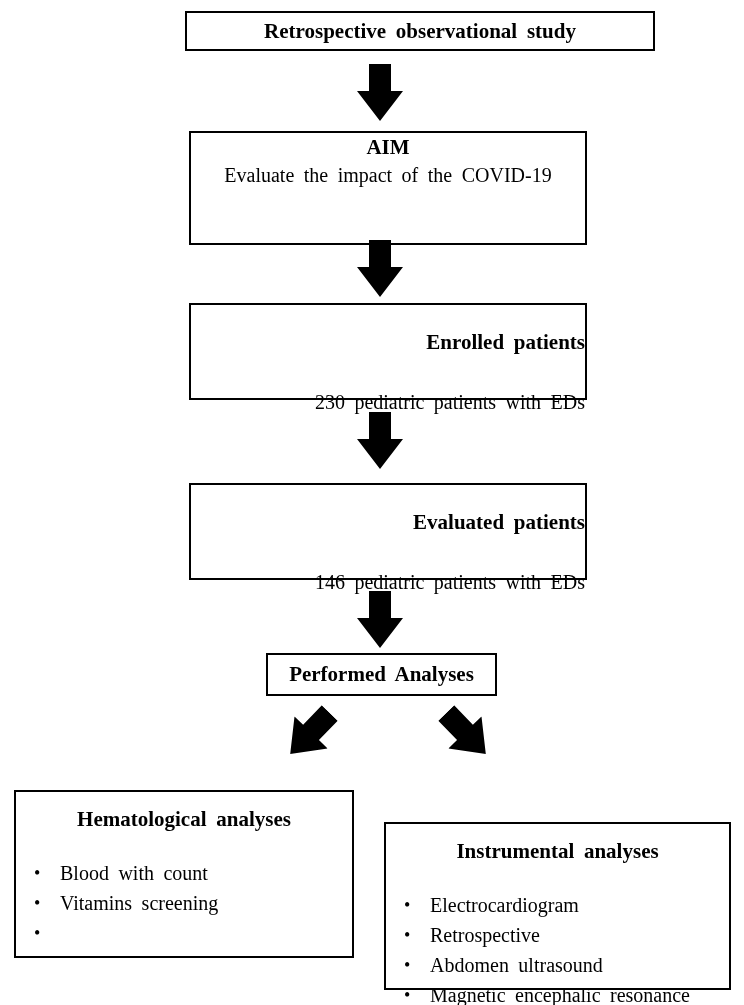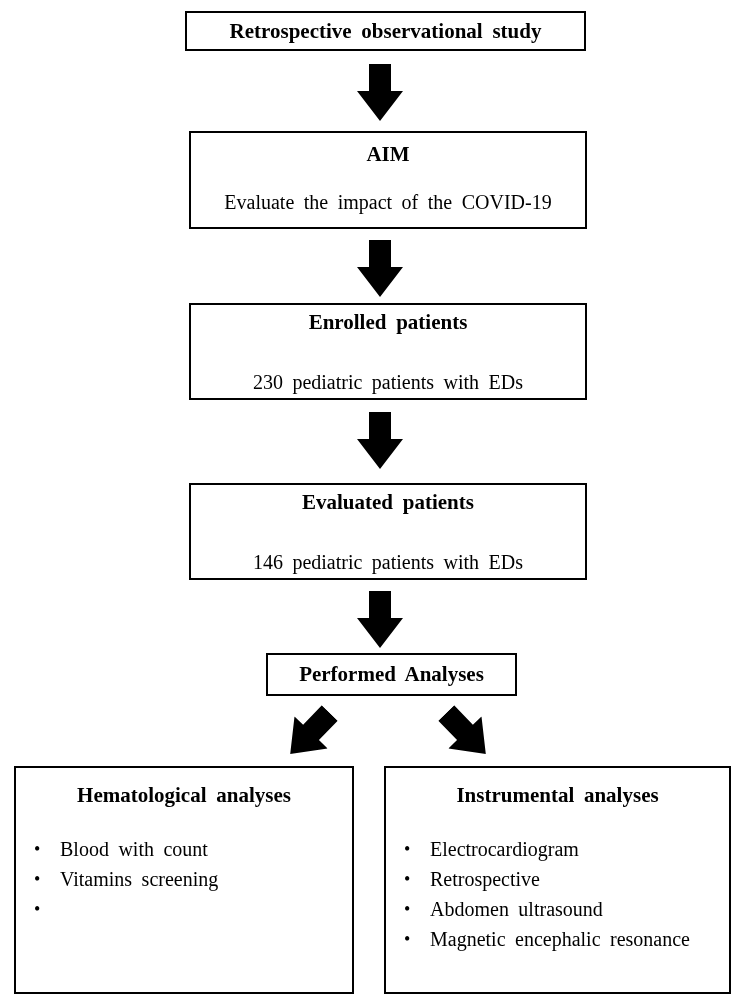--- a/index.html
+++ b/index.html
@@ -17,43 +17,43 @@
     border: 2px solid #000000;
     background: #ffffff;
     box-sizing: border-box;
     text-align: center;
   }
   .bold { font-weight: bold; }
   .t21 { font-size: 21px; }
   .t20 { font-size: 20px; }
 
   
-  .b-retro { left: 185px; top: 11px; width: 401px; height: 40px; }
+  .b-retro { left: 185px; top: 11px; width: 470px; height: 40px; }
   .b-retro .title { line-height: 36px; }
 
   
-  .b-aim { left: 189px; top: 131px; width: 398px; height: 98px; padding-top: 7px; }
+  .b-aim { left: 189px; top: 131px; width: 398px; height: 114px; padding-top: 0; }
   .b-aim .title { line-height: 28px; }
-  .b-aim .line { line-height: 28px; margin-top: 20px; }
+  .b-aim .line { line-height: 28px; }
 
   
-  .b-mid { left: 189px; width: 398px; height: 97px; padding-top: 4px; }
+  .b-mid { left: 189px; width: 398px; height: 97px; padding-top: 24px; text-align: right; }
   .b-enrolled  { top: 303px; }
   .b-evaluated { top: 483px; }
   .b-mid .title { line-height: 26px; }
   .b-mid .body  { line-height: 26px; margin-top: 34px; }
 
   
-  .b-performed { left: 266px; top: 653px; width: 251px; height: 43px; }
+  .b-performed { left: 266px; top: 653px; width: 231px; height: 43px; }
   .b-performed .title { line-height: 39px; }
 
   
-  .b-bottom { top: 766px; height: 228px; text-align: left; }
+  .b-bottom { top: 790px; height: 168px; text-align: left; }
   .b-hema { left: 14px;  width: 340px; }
-  .b-instr { left: 384px; width: 347px; }
+  .b-instr { left: 384px; width: 347px; margin-top: 32px; }
   .b-bottom .title { text-align: center; margin-top: 13px; line-height: 28px; }
   .b-bottom ul {
     list-style: none;
     margin: 25px 0 0 0;
     padding: 0 0 0 18px;
   }
   .b-bottom li {
     display: flex;
     line-height: 30px;
     font-size: 20px;

